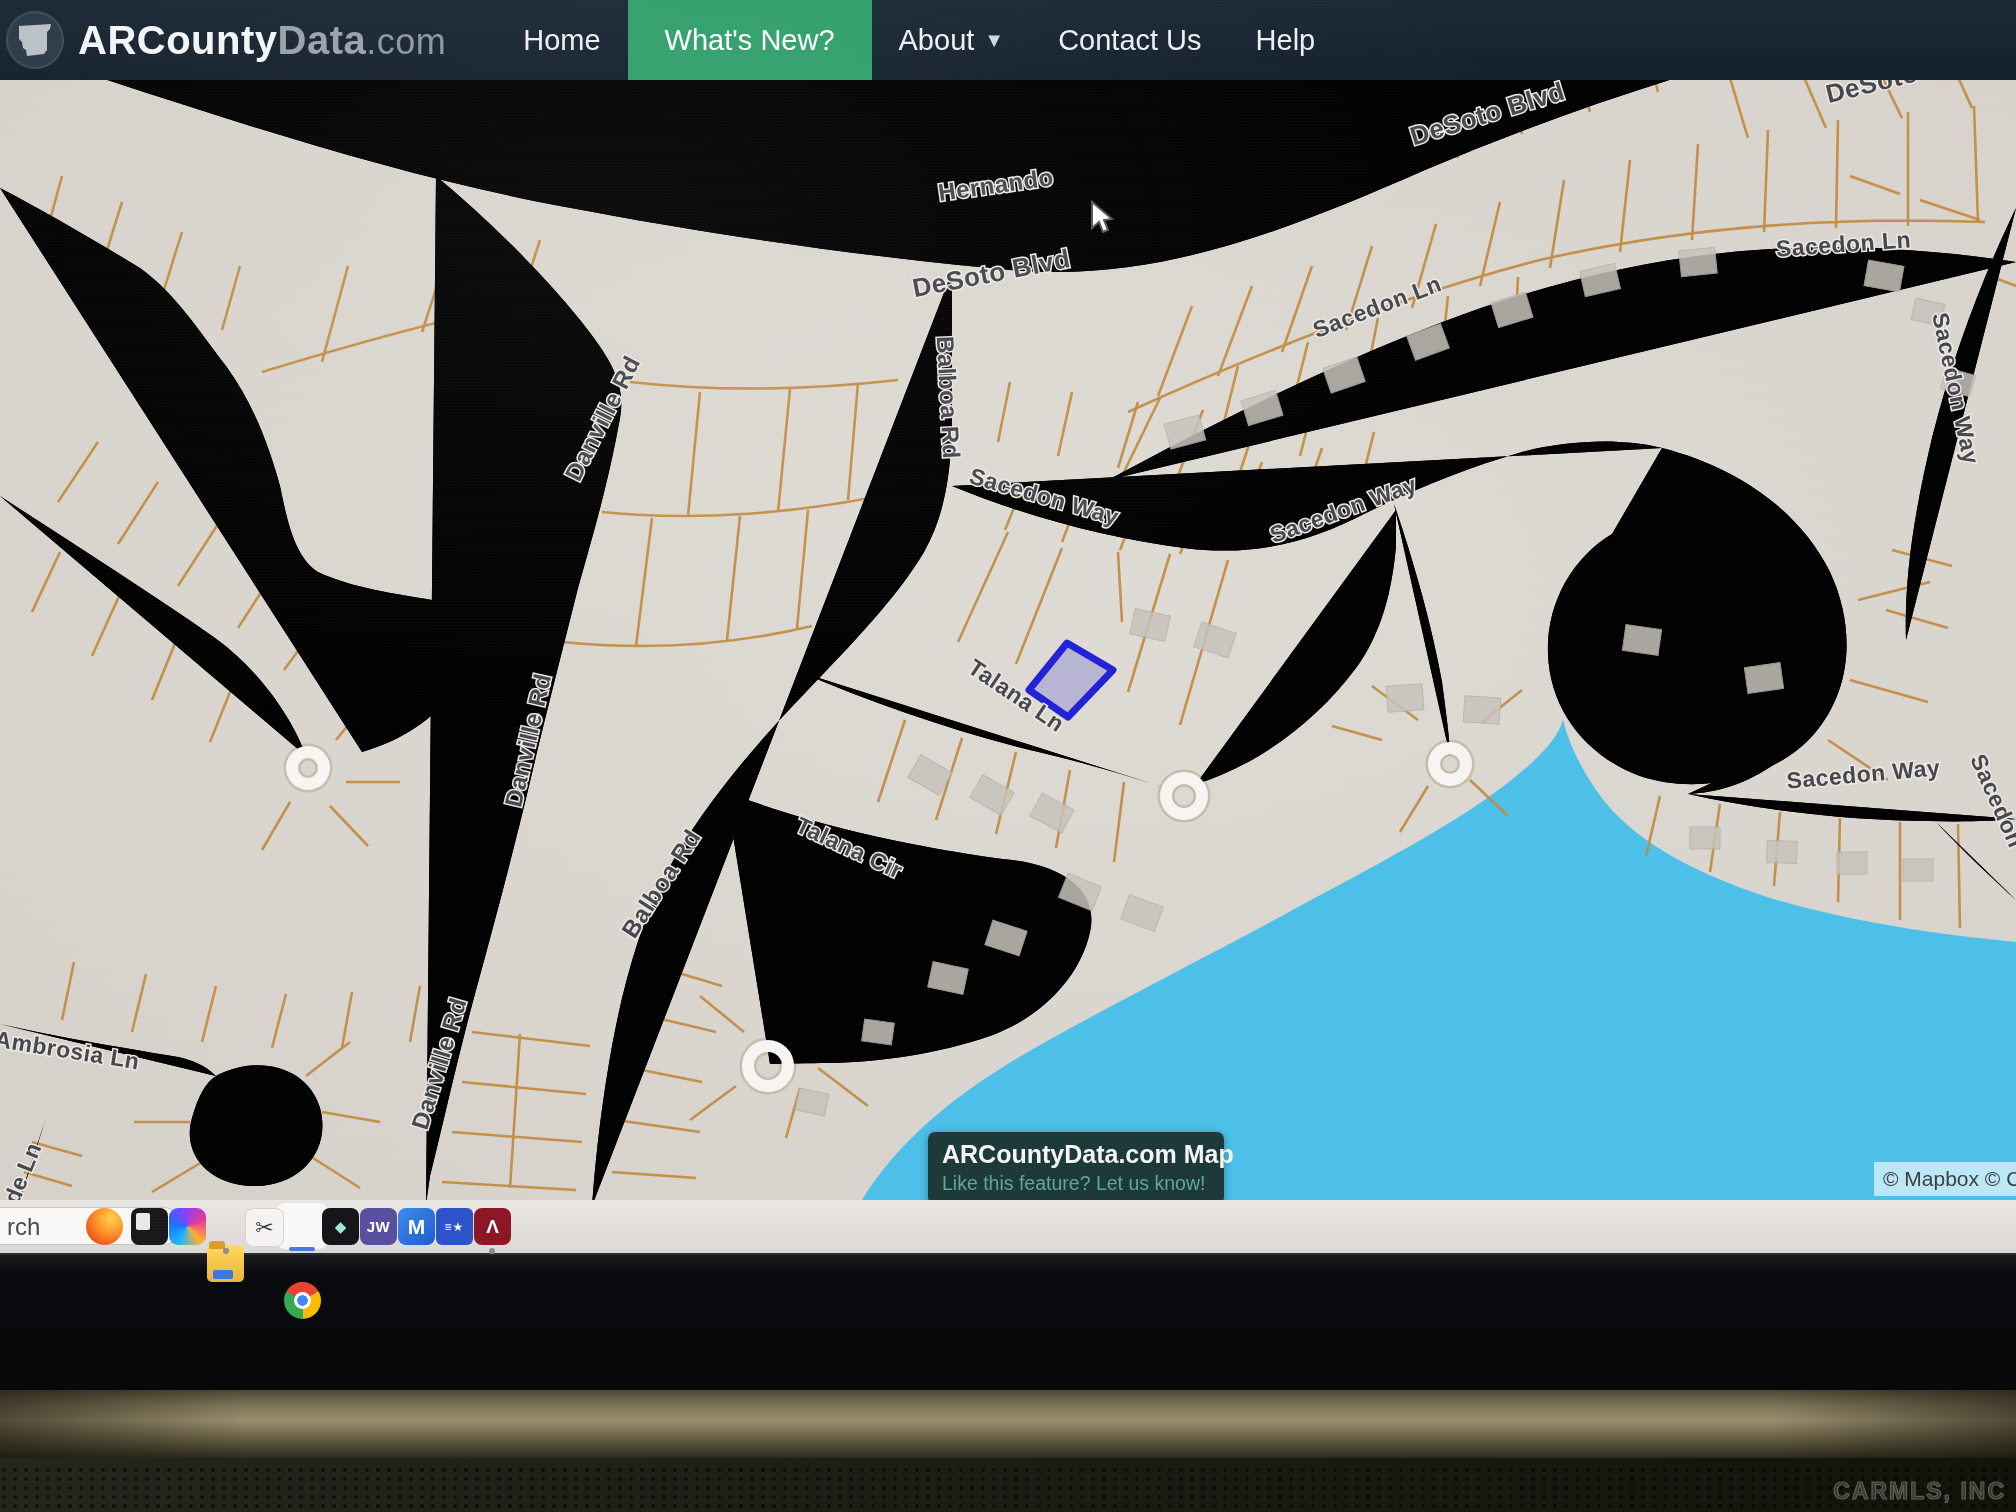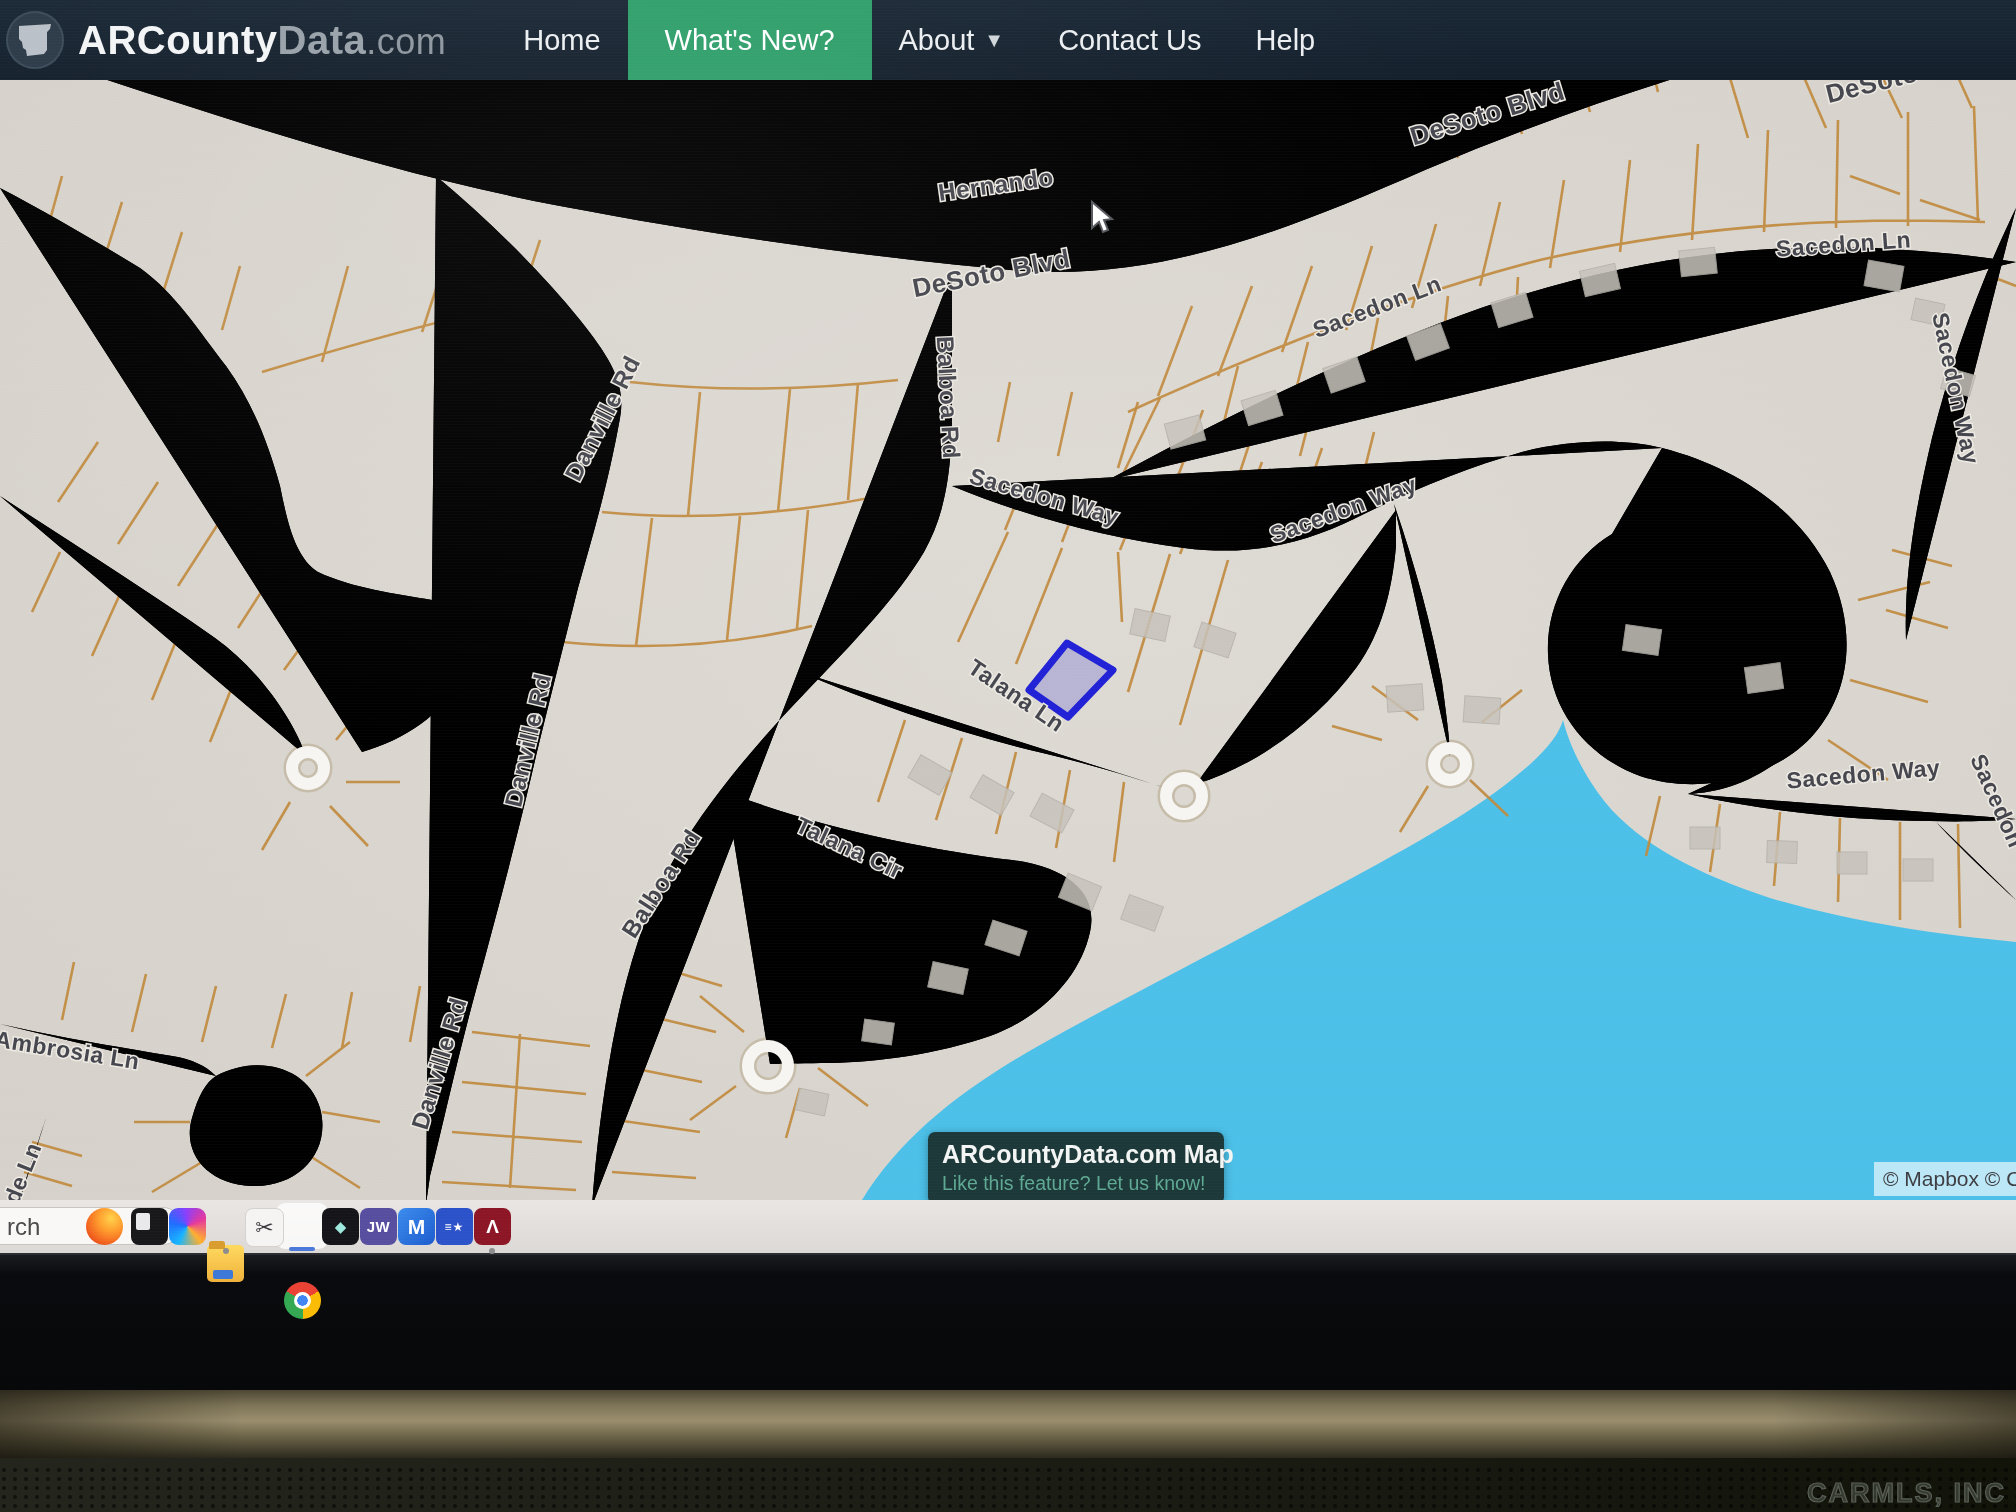--- a/index.html
+++ b/index.html
@@ -76,21 +76,21 @@
   .bezel{position:absolute;top:1253px;left:0;width:2016px;height:137px;
          background:linear-gradient(180deg,#1b1c20 0,#0a0b0e 14%,#070809 100%);border-top:2px solid #2c2e33;}
   .hinge{position:absolute;top:1390px;left:0;width:2016px;height:68px;
          background:linear-gradient(180deg,#4d4734 0%,#7d7457 22%,#9a8e6e 45%,#6d6549 68%,#2c2a1e 100%);}
   .hinge::after{content:"";position:absolute;inset:0;background:linear-gradient(90deg,rgba(20,18,10,.55),rgba(0,0,0,0) 12%,rgba(0,0,0,0) 88%,rgba(20,18,10,.55));}
   .base{position:absolute;top:1458px;left:0;width:2016px;height:54px;
         background:linear-gradient(90deg,#24261d,#1a1b13 60%,#121309);}
   .grille{position:absolute;inset:8px 0 0 0;opacity:.5;
           background-image:radial-gradient(circle at 4px 4px, #000 1.7px, rgba(0,0,0,0) 2.3px);
           background-size:11px 9px;}
-  .watermark{position:absolute;right:10px;top:1478px;font-size:27px;font-weight:bold;letter-spacing:2px;
+  .watermark{position:absolute;right:10px;top:1478px;font-size:23px;font-weight:bold;letter-spacing:2px;
              color:rgba(120,128,118,.35);-webkit-text-stroke:1.2px #596056;white-space:nowrap;}
 </style>
 </head>
 <body>
 
 <div class="photo">
 
   <div class="navbar">
     <div class="brand">
       <div class="brand-icon">

